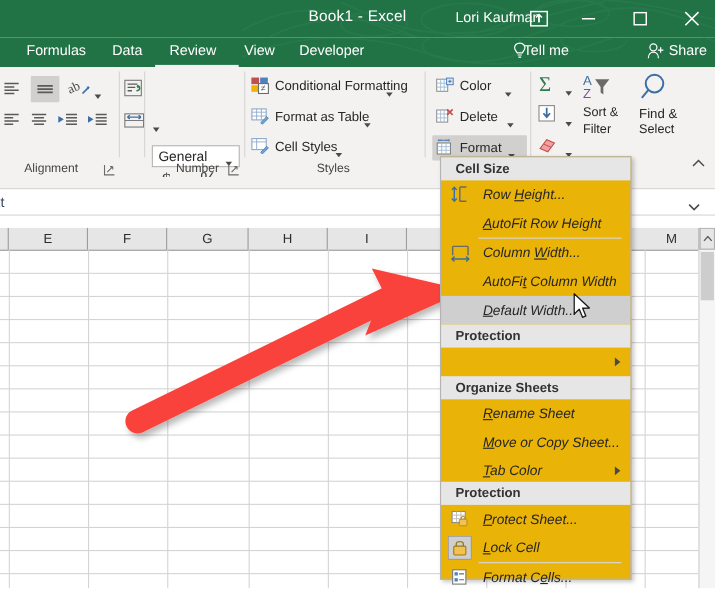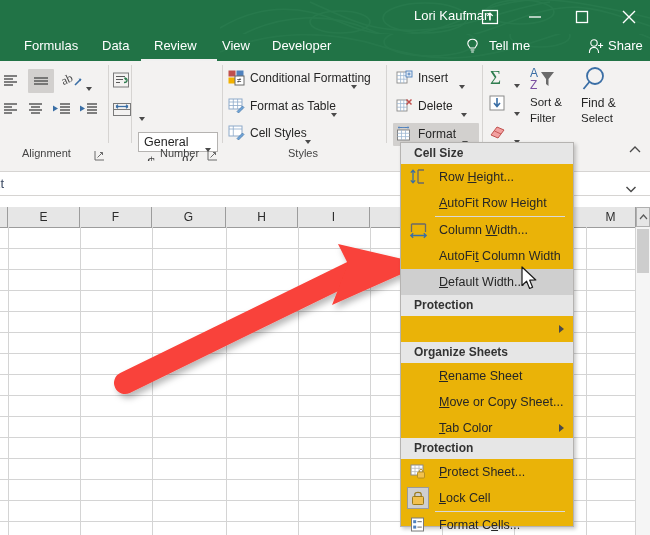--- a/index.html
+++ b/index.html
@@ -107,21 +107,21 @@
     background:#eab308;border:1px solid #b5b3b1;box-sizing:border-box;
     box-shadow:2px 2px 4px rgba(0,0,0,.22);
   }
   .menu-hdr{
     position:absolute;left:0;width:172px;height:21px;background:#e6e6e6;
     font-size:12px;font-weight:bold;color:#333333;line-height:21px;padding-left:13px;
     box-sizing:border-box;cursor:default;
   }
   .menu-item{
     position:absolute;left:0;width:172px;height:26px;line-height:26px;
-    font-size:12.5px;color:#262626;cursor:default;box-sizing:border-box;
+    font-size:12.5px;color:#262626;cursor:default;box-sizing:border-box;font-style:italic;
   }
   .menu-item.hl{background:#cfcfcf;}
   .menu-item .mi-label{position:absolute;left:38px;top:0;white-space:nowrap;}
   .menu-item .mi-label u{text-decoration:underline;}
   .menu-item .mi-icon{position:absolute;left:8px;top:4px;width:20px;height:18px;}
   .menu-item .mi-arrow{position:absolute;right:9px;top:9px;width:0;height:0;
      border-top:4px solid transparent;border-bottom:4px solid transparent;border-left:5px solid #4a4a4a;}
   .menu-sep{position:absolute;left:34px;width:130px;height:1px;background:#d9d9d9;}
 
   
@@ -139,20 +139,21 @@
     <svg class="tb-swirl" viewBox="0 0 430 34">
       <g fill="none" stroke="#2e8053" stroke-width="1.6">
         <path d="M0 28 C 40 4, 80 4, 120 22 S 200 40, 250 16 S 340 -4, 430 18"></path>
         <path d="M20 36 C 60 14, 110 12, 150 30 S 230 46, 290 22 S 370 6, 430 26"></path>
         <path d="M90 2 C 130 20, 150 32, 200 30 S 280 10, 330 2"></path>
         <ellipse cx="205" cy="18" rx="42" ry="15"></ellipse>
         <ellipse cx="300" cy="12" rx="34" ry="12"></ellipse>
         <ellipse cx="120" cy="22" rx="30" ry="11"></ellipse>
       </g>
     </svg>
+    <div class="tb-title">Book1 - Excel</div>
     <div class="tb-user">Lori Kaufman</div>
 
     <div class="tb-btn" id="tb-ribbon">
       <svg width="17" height="17" viewBox="0 0 17 17">
         <rect x="1" y="2" width="15" height="13" fill="none" stroke="#ffffff" stroke-width="1.3"></rect>
         <path d="M8.5 12 L8.5 5 M5.8 7.4 L8.5 4.7 L11.2 7.4" fill="none" stroke="#ffffff" stroke-width="1.3"></path>
       </svg>
     </div>
     <div class="tb-btn" id="tb-min">
       <svg width="16" height="16" viewBox="0 0 16 16">
@@ -183,21 +184,21 @@
     <div class="tab" style="left:102px">Data</div>
     <div class="tab" style="left:154px">Review</div>
     <div class="tab" style="left:222px">View</div>
     <div class="tab" style="left:272px">Developer</div>
 
     <div class="tellme" style="left:466px">
       <svg class="tm-ico" width="13" height="17" viewBox="0 0 13 17">
         <path d="M6.5 1.2 C3.6 1.2 1.8 3.2 1.8 5.5 C1.8 7.4 3.3 8.6 4.1 10 L8.9 10 C9.7 8.6 11.2 7.4 11.2 5.5 C11.2 3.2 9.4 1.2 6.5 1.2 Z" fill="none" stroke="#ffffff" stroke-width="1.1"></path>
         <path d="M4.6 12 L8.4 12 M5.2 14 L7.8 14" stroke="#ffffff" stroke-width="1.1"></path>
       </svg>
-      <span style="margin-left:23px">Tell me</span>
+      <span style="margin-left:10px">Tell me</span>
     </div>
     <div class="shareitem" style="left:588px">
       <svg class="tm-ico" width="16" height="17" viewBox="0 0 16 17">
         <circle cx="6" cy="5" r="3.2" fill="none" stroke="#ffffff" stroke-width="1.1"></circle>
         <path d="M1.4 15 C1.4 11.3 3.6 9.4 6 9.4 C8.4 9.4 10.6 11.3 10.6 15" fill="none" stroke="#ffffff" stroke-width="1.1"></path>
         <path d="M12.6 5 L12.6 10 M10.1 7.5 L15.1 7.5" stroke="#ffffff" stroke-width="1.1"></path>
       </svg>
       <span style="margin-left:20px">Share</span>
     </div>
   </div>
@@ -359,21 +360,21 @@
     <div class="grp-sep" style="left:386px"></div>
 
     <div>
       <div class="icobtn" style="left:396px;top:9px;height:18px">
         <svg width="17" height="16" viewBox="0 0 17 16">
           <rect x="1" y="2" width="10" height="11" fill="#ffffff" stroke="#8a8a8a" stroke-width="0.9"></rect>
           <path d="M1 5.6 H11 M1 9.2 H11 M4.6 2 V13 M7.8 2 V13" stroke="#9db8d2" stroke-width="0.8"></path>
           <rect x="10" y="1" width="6" height="6" fill="#e2eaf3" stroke="#4f81bd" stroke-width="0.9"></rect>
           <path d="M13 2.5 V5.5 M11.5 4 H14.5" stroke="#4f81bd" stroke-width="1"></path>
         </svg>
-        <span class="lbl" style="left:22px;top:1px">Insert</span>
+        <span class="lbl" style="left:22px;top:1px">Color</span>
       </div>
       <span style="position:absolute;left:459px;top:16px"><i class="caret"></i></span>
 
       <div class="icobtn" style="left:396px;top:37px;height:18px">
         <svg width="17" height="16" viewBox="0 0 17 16">
           <rect x="1" y="2" width="10" height="11" fill="#ffffff" stroke="#8a8a8a" stroke-width="0.9"></rect>
           <path d="M1 5.6 H11 M1 9.2 H11 M4.6 2 V13 M7.8 2 V13" stroke="#9db8d2" stroke-width="0.8"></path>
           <path d="M10.5 1.5 L15.5 6.5 M15.5 1.5 L10.5 6.5" stroke="#c0504d" stroke-width="1.5"></path>
         </svg>
         <span class="lbl" style="left:22px;top:1px">Delete</span>

